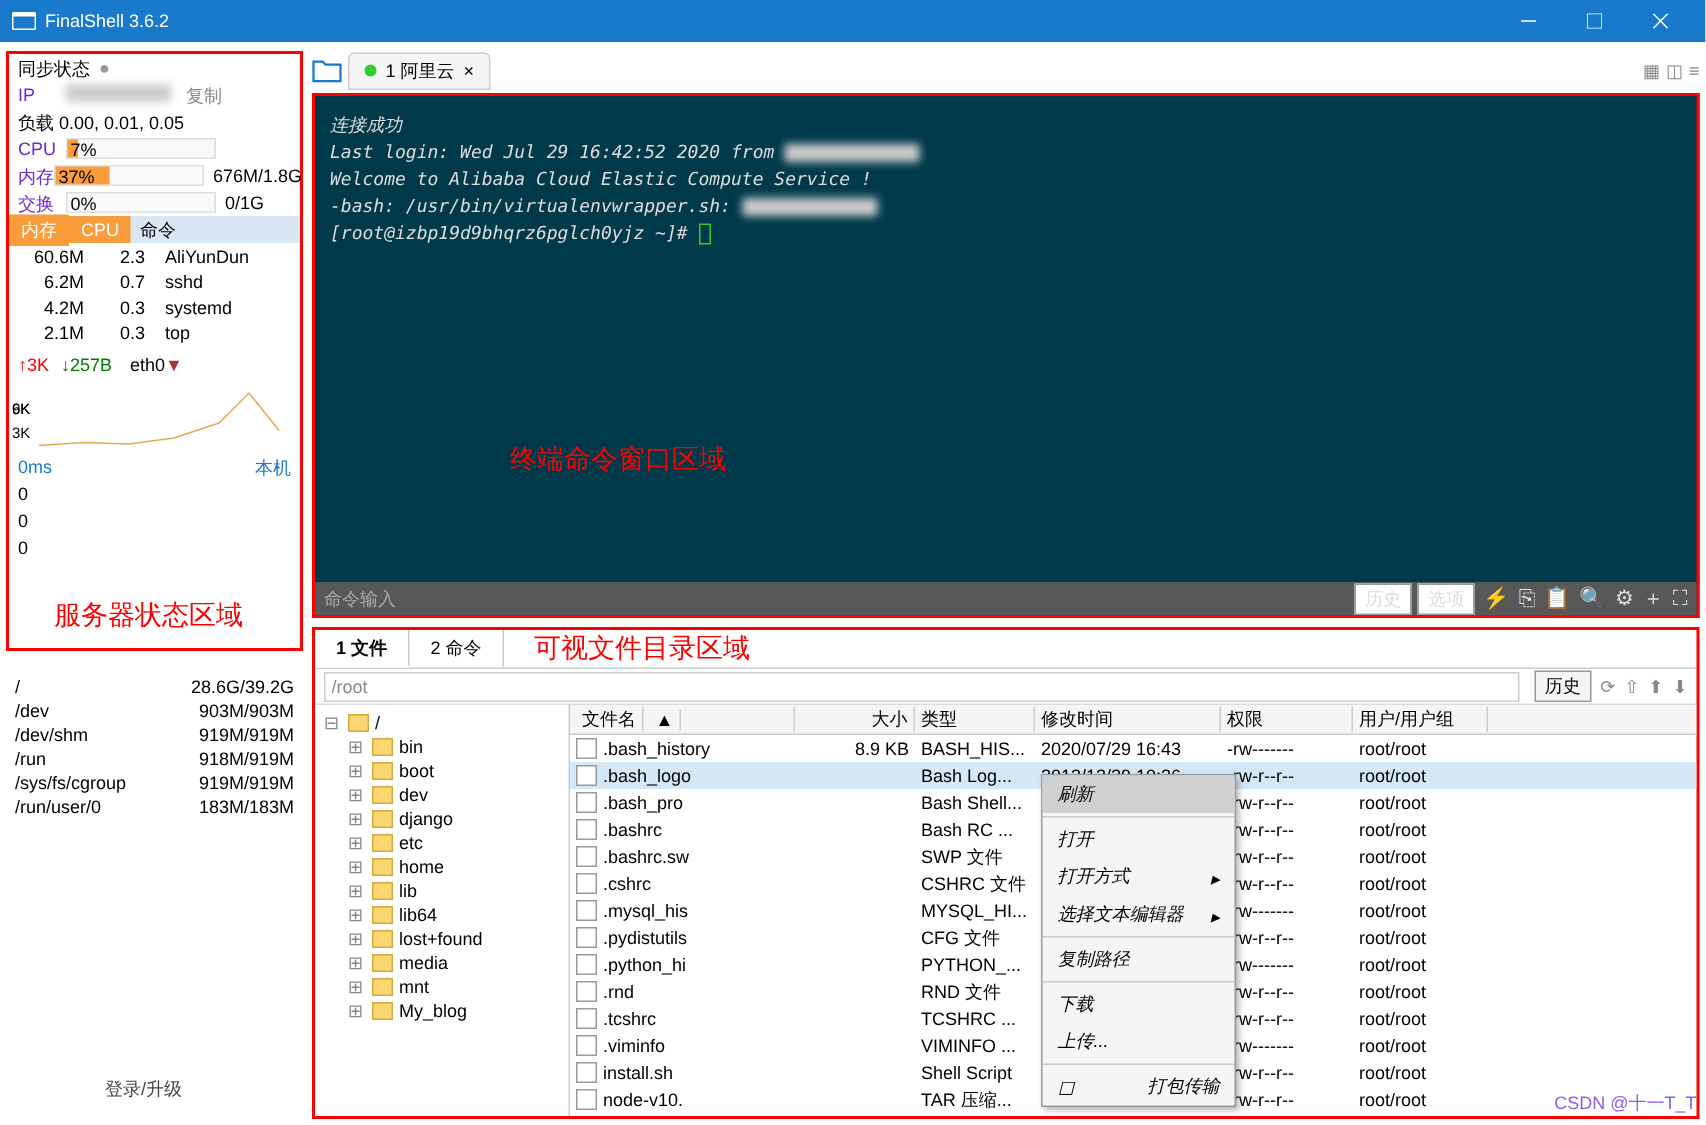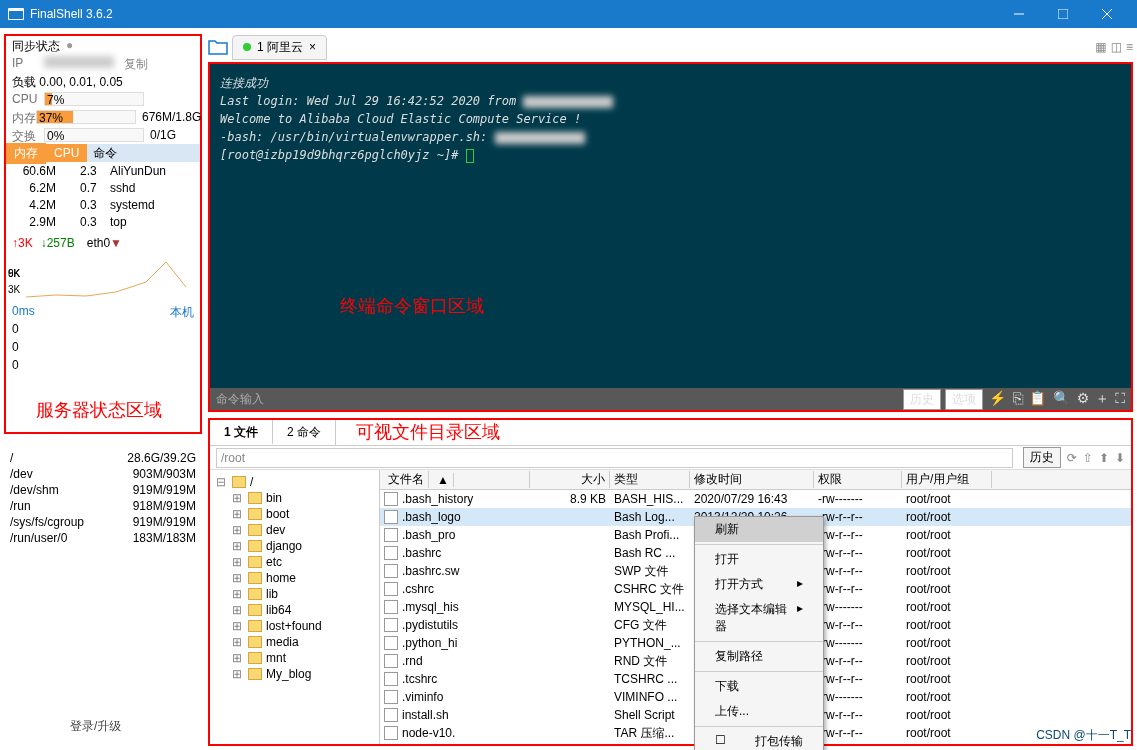--- a/index.html
+++ b/index.html
@@ -4,21 +4,21 @@
 <style>
 * { margin:0; padding:0; box-sizing:border-box; font-family: "Microsoft YaHei", sans-serif; font-size:12px; }
 body { background:#fff; width:1137px; height:750px; overflow:hidden; position:relative; }
 .titlebar { background:#1979ca; color:#fff; height:28px; display:flex; align-items:center; padding:0 8px; }
 .titlebar .icon { width:16px; height:16px; margin-right:6px; }
 .titlebar .title { flex:1; }
 .winbtns { display:flex; gap:0; }
 .winbtn { width:44px; height:28px; display:flex; align-items:center; justify-content:center; }
 .left-panel { position:absolute; left:4px; top:34px; width:198px; height:400px; border:2px solid red; background:#fff; }
 .left-panel .row { display:flex; align-items:flex-start; padding:2px 6px; height:18px; white-space:nowrap; }
-.left-panel .label { width:32px; color:#737373; }
+.left-panel .label { width:32px; color:#6d28d9; }
 .bar { height:14px; background:#f8f8f8; border:1px solid #ddd; position:relative; width:100px; flex:0 0 100px; }
 .bar .fill { position:absolute; left:0; top:0; bottom:0; background:#f89c3c; }
 .proc-hdr { background:#d9e7f5; display:flex; height:18px; align-items:center; }
 .proc-hdr span { padding:0 6px; }
 .proc-row { display:flex; padding:0 6px; height:17px; align-items:center; }
 .proc-row span:nth-child(1){width:44px;text-align:right;}
 .proc-row span:nth-child(2){width:30px;text-align:left;padding-right:4px;margin-left:24px;}
 .legend { color:red; font-size:18px; position:absolute; pointer-events:none;}
 .tabbar { position:absolute; left:208px; top:34px; right:4px; height:26px; display:flex; align-items:center; gap:4px; }
 .tab-folder { width:20px; height:18px; }
@@ -56,24 +56,24 @@
 .col-perm{width:88px;}
 .col-user{width:90px;}
 .file-ic{width:14px;height:14px;background:#fff;border:1px solid #999;display:inline-block;}
 .pathlist { position:absolute; left:4px; top:450px; width:198px; }
 .plhdr { display:flex; border-bottom:1px solid #ccc; padding:2px 6px;}
 .plhdr span:first-child{flex:1;}
 .plrow { display:flex; padding:1px 6px;}
 .plrow span:first-child{flex:1;}
 .login { position:absolute; left:70px; top:718px; color:#444;}
 .ctxmenu { position:absolute; background:#f5f5f5; border:1px solid #999; box-shadow:2px 2px 4px rgba(0,0,0,.3); width:130px; z-index:50; }
-.ctxmenu .mitem { padding:4px 20px; display:flex; align-items:flex-start; justify-content:space-between;}
+.ctxmenu .mitem { padding:4px 10px; display:flex; align-items:flex-end; justify-content:space-between;font-style:italic;}
 .ctxmenu .mitem.hov { background:#d0d0d0; }
 .ctxmenu hr { border:none; border-top:1px solid #ccc; margin:2px 0;}
-.watermark { position:absolute; right:6px; bottom:6px; color:#0c4a6e; }
+.watermark { position:absolute; right:6px; bottom:6px; color:#8b5cf6; }
 .blur { filter:blur(3px); background:#ccc; display:inline-block; height:12px; vertical-align:middle;}
 </style>
 </head>
 <body>
 
 <div class="titlebar">
   <span class="icon">
     <svg viewBox="0 0 16 16">
         <rect width="16" height="12" y="2" fill="#fff" rx="1"></rect>
         <rect width="14" height="8" x="1" y="5" fill="#1979ca"></rect>
@@ -151,21 +151,21 @@
         <span>6.2M</span>
         <span>0.7</span>
         <span>sshd</span>
       </div>
       <div class="proc-row">
         <span>4.2M</span>
         <span>0.3</span>
         <span>systemd</span>
       </div>
       <div class="proc-row">
-        <span>2.9M</span>
+        <span>2.1M</span>
         <span>0.3</span>
         <span>top</span>
       </div>
     </div>
   <div class="row" style="margin-top:4px">
       <span style="color:red">↑</span>
       <span style="color:red">3K</span>
       <span style="margin-left:8px;color:green">↓</span>
       <span style="color:green">257B</span>
       <span style="margin-left:12px">eth0</span>
@@ -347,21 +347,21 @@
             <span class="col-name"><span class="file-ic"></span>.bash_logo</span>
             <span class="col-size"></span>
             <span class="col-type">Bash Log...</span>
             <span class="col-time">2013/12/29 10:26</span>
             <span class="col-perm">-rw-r--r--</span>
             <span class="col-user">root/root</span>
           </div>
           <div class="lrow">
             <span class="col-name"><span class="file-ic"></span>.bash_pro</span>
             <span class="col-size"></span>
-            <span class="col-type">Bash Profi...</span>
+            <span class="col-type">Bash Shell...</span>
             <span class="col-time">2013/12/29 10:26</span>
             <span class="col-perm">-rw-r--r--</span>
             <span class="col-user">root/root</span>
           </div>
           <div class="lrow">
             <span class="col-name"><span class="file-ic"></span>.bashrc</span>
             <span class="col-size"></span>
             <span class="col-type">Bash RC ...</span>
             <span class="col-time">2020/07/28 19:33</span>
             <span class="col-perm">-rw-r--r--</span>

